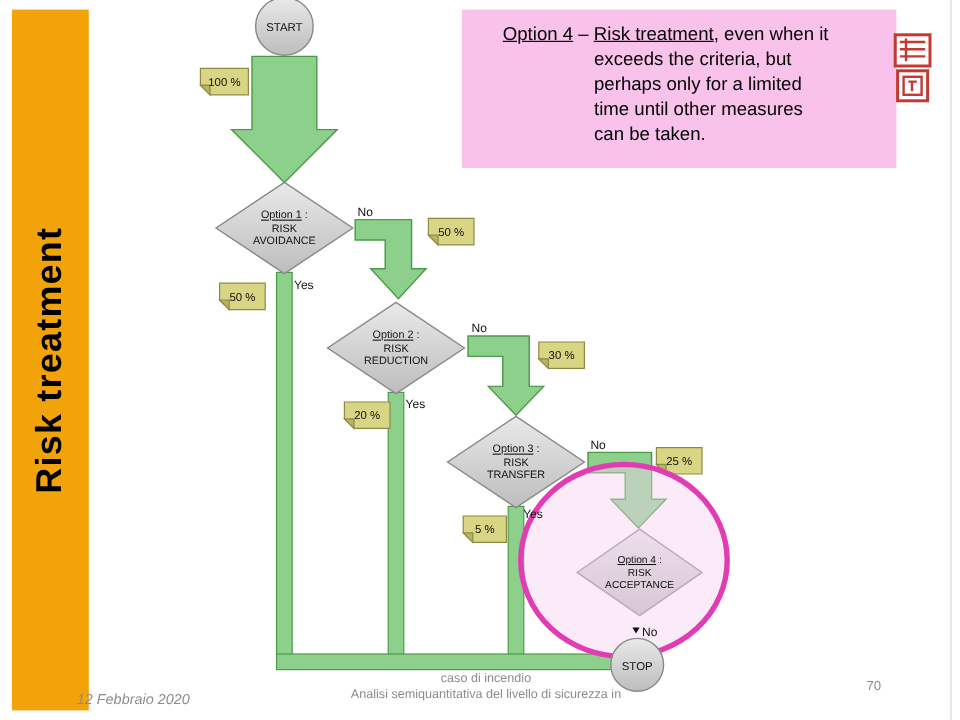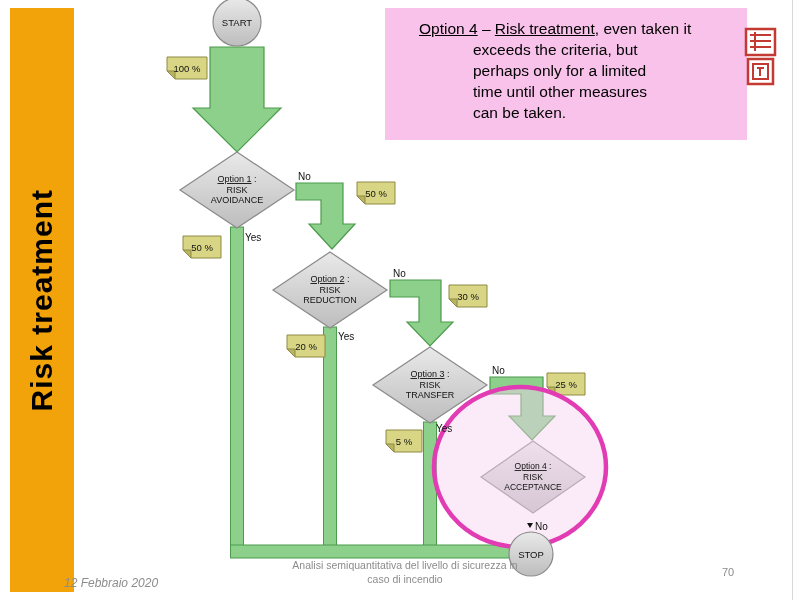--- a/index.html
+++ b/index.html
@@ -19,21 +19,21 @@
     font-size:30px; font-weight:bold; color:#000; letter-spacing:1px;
     font-family:"Liberation Sans", sans-serif;
   }
 
   
   .callout {
     position:absolute; left:385px; top:8px; width:362px; height:132px;
     background:#F8C2EA; color:#000; font-size:15.5px; line-height:21px;
   }
   .callout .first-line { padding:10px 0 0 34px; white-space:nowrap; }
-  .callout .continuation { margin-left:88px; width:202px; }
+  .callout .continuation { margin-left:110px; width:202px; }
 
   
   .stamp { position:absolute; left:744px; top:27px; width:33px; height:60px; }
 
   
   .footer-date { position:absolute; left:64px; top:576px; font-size:12px; color:#8c8c8c;font-style:italic; }
   .footer-course {
     position:absolute; left:245px; top:558px; width:320px; text-align:center;
     font-size:10.5px; line-height:14px; color:#8c8c8c;
   }
@@ -143,38 +143,38 @@
     <text x="245" y="241" font-size="10">Yes</text>
     <text x="393" y="277" font-size="10">No</text>
     <text x="338" y="340" font-size="10">Yes</text>
     <text x="492" y="374" font-size="10">No</text>
     <text x="436" y="432" font-size="10">Yes</text>
     <text x="535" y="530" font-size="10">No</text>
   </svg>
 
   <div class="callout">
     <div class="first-line">
-      <span class="u">Option 4</span><span> – </span><span class="u">Risk treatment</span><span>, even taken it</span>
+      <span class="u">Option 4</span><span> – </span><span class="u">Risk treatment</span><span>, even when it</span>
     </div>
     <div class="continuation">exceeds the criteria, but perhaps only for a limited time until other measures can be taken.</div>
   </div>
 
   <svg class="stamp" viewBox="0 0 33 60">
     <rect x="2" y="2" width="29" height="26" fill="none" stroke="#C23A32" stroke-width="2.5"></rect>
     <line x1="6" y1="8" x2="27" y2="8" stroke="#C23A32" stroke-width="2"></line>
     <line x1="6" y1="14" x2="27" y2="14" stroke="#C23A32" stroke-width="2"></line>
     <line x1="6" y1="20" x2="27" y2="20" stroke="#C23A32" stroke-width="2"></line>
     <line x1="11" y1="5" x2="11" y2="24" stroke="#C23A32" stroke-width="2"></line>
     <rect x="4" y="32" width="25" height="25" fill="none" stroke="#C23A32" stroke-width="2.5"></rect>
     <rect x="9" y="37" width="15" height="15" fill="none" stroke="#C23A32" stroke-width="2"></rect>
     <line x1="13" y1="41" x2="20" y2="41" stroke="#C23A32" stroke-width="2"></line>
     <line x1="16" y1="41" x2="16" y2="49" stroke="#C23A32" stroke-width="2"></line>
   </svg>
 
   <div class="footer-date">12 Febbraio 2020</div>
   <div class="footer-course">
+    <div>caso di incendio</div>
     <div>Analisi semiquantitativa del livello di sicurezza in</div>
-    <div>caso di incendio</div>
   </div>
   <div class="footer-page">70</div>
 
   <div class="edge-line"></div>
 </div>
 
 </body></html>

